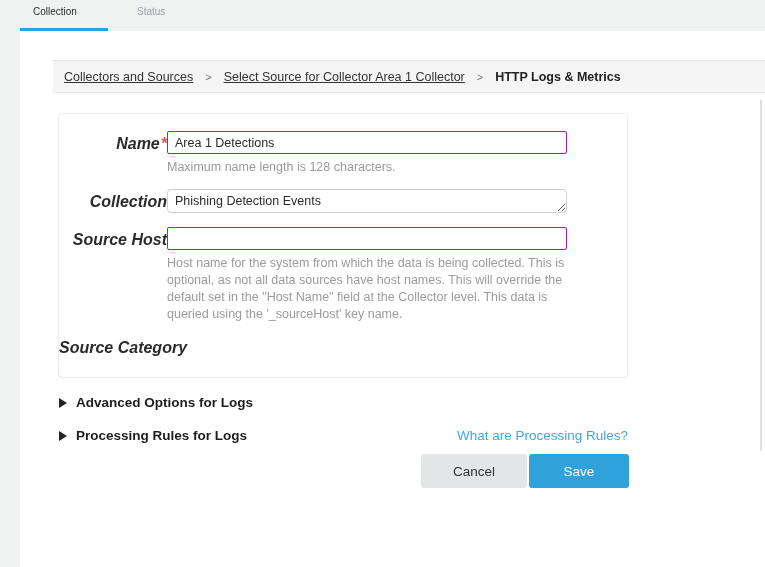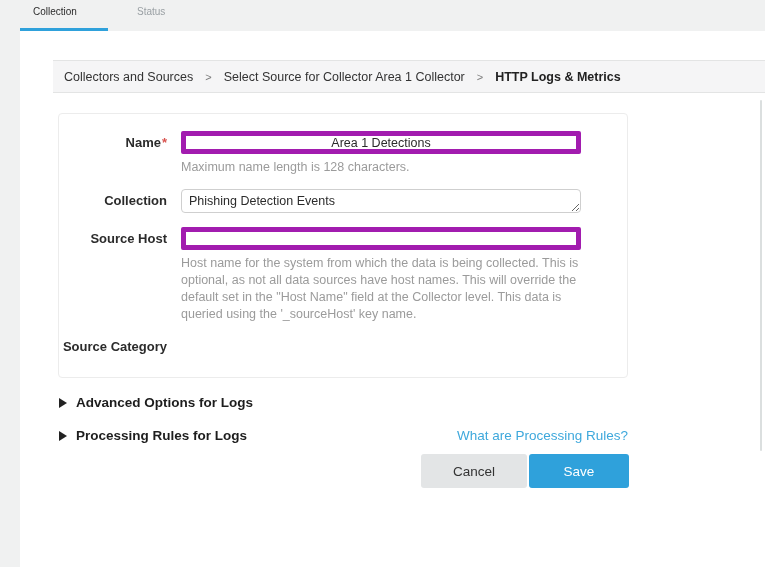--- a/index.html
+++ b/index.html
@@ -23,43 +23,43 @@
   .content { position:absolute; top:31px; left:20px; right:0; bottom:0; background:#ffffff; }
 
   
   .breadcrumb {
     position:absolute; top:29px; left:33px; right:0; height:33px;
     background:#f5f5f6;
     border-top:1px solid #e3e4e4; border-bottom:1px solid #e3e4e4;
     display:flex; align-items:center;
     padding-left:11px; font-size:12.5px;
   }
-  .crumb-link { color:#333; cursor:pointer; }
+  .crumb-link { color:#333; text-decoration:underline; cursor:pointer; }
   .crumb-sep { color:#7c7c7c; margin:0 12px; font-size:11px; }
   .crumb-current { color:#222; font-weight:600; }
 
   
   .form-panel {
     position:absolute; top:82px; left:38px; width:570px; height:265px;
     background:#fff; border:1px solid #ececec; border-radius:4px;
     padding-top:17px;
   }
   .form-row { display:flex; margin-bottom:0; }
   .form-label {
-    width:108px; min-width:108px; text-align:right; margin-right:14px;
-    font-size:13px; font-weight:600; color:#2b2b2b; padding-top:4px;
+    width:108px; min-width:108px; text-align:right; 
+    font-size:16px; font-weight:600; color:#2b2b2b; padding-top:4px;
     white-space:nowrap;
+    font-style:italic;
   }
   .req { color:#d9534f; margin-left:1px; }
   .control { width:400px; }
   .txt-input {
-    width:400px; height:23px; border:5px solid #a21caf; border-radius:2px;
+    width:400px; height:23px; border:1px solid #a21caf; border-radius:2px;
     background:#fff; font-family:inherit; font-size:12.5px; color:#2b2b2b;
     padding:2px 7px;
-    text-align:center;
   }
   .txt-area {
     width:400px; height:24px; border:1px solid #cfcfcf; border-radius:4px;
     background:#fff; font-family:inherit; font-size:12.5px; color:#2b2b2b;
     padding:3px 7px; resize:vertical; overflow:hidden; line-height:16px;
   }
   .help {
     width:400px; font-size:12.5px; line-height:17px; color:#9b9b9b;
     margin-top:5px;
   }

